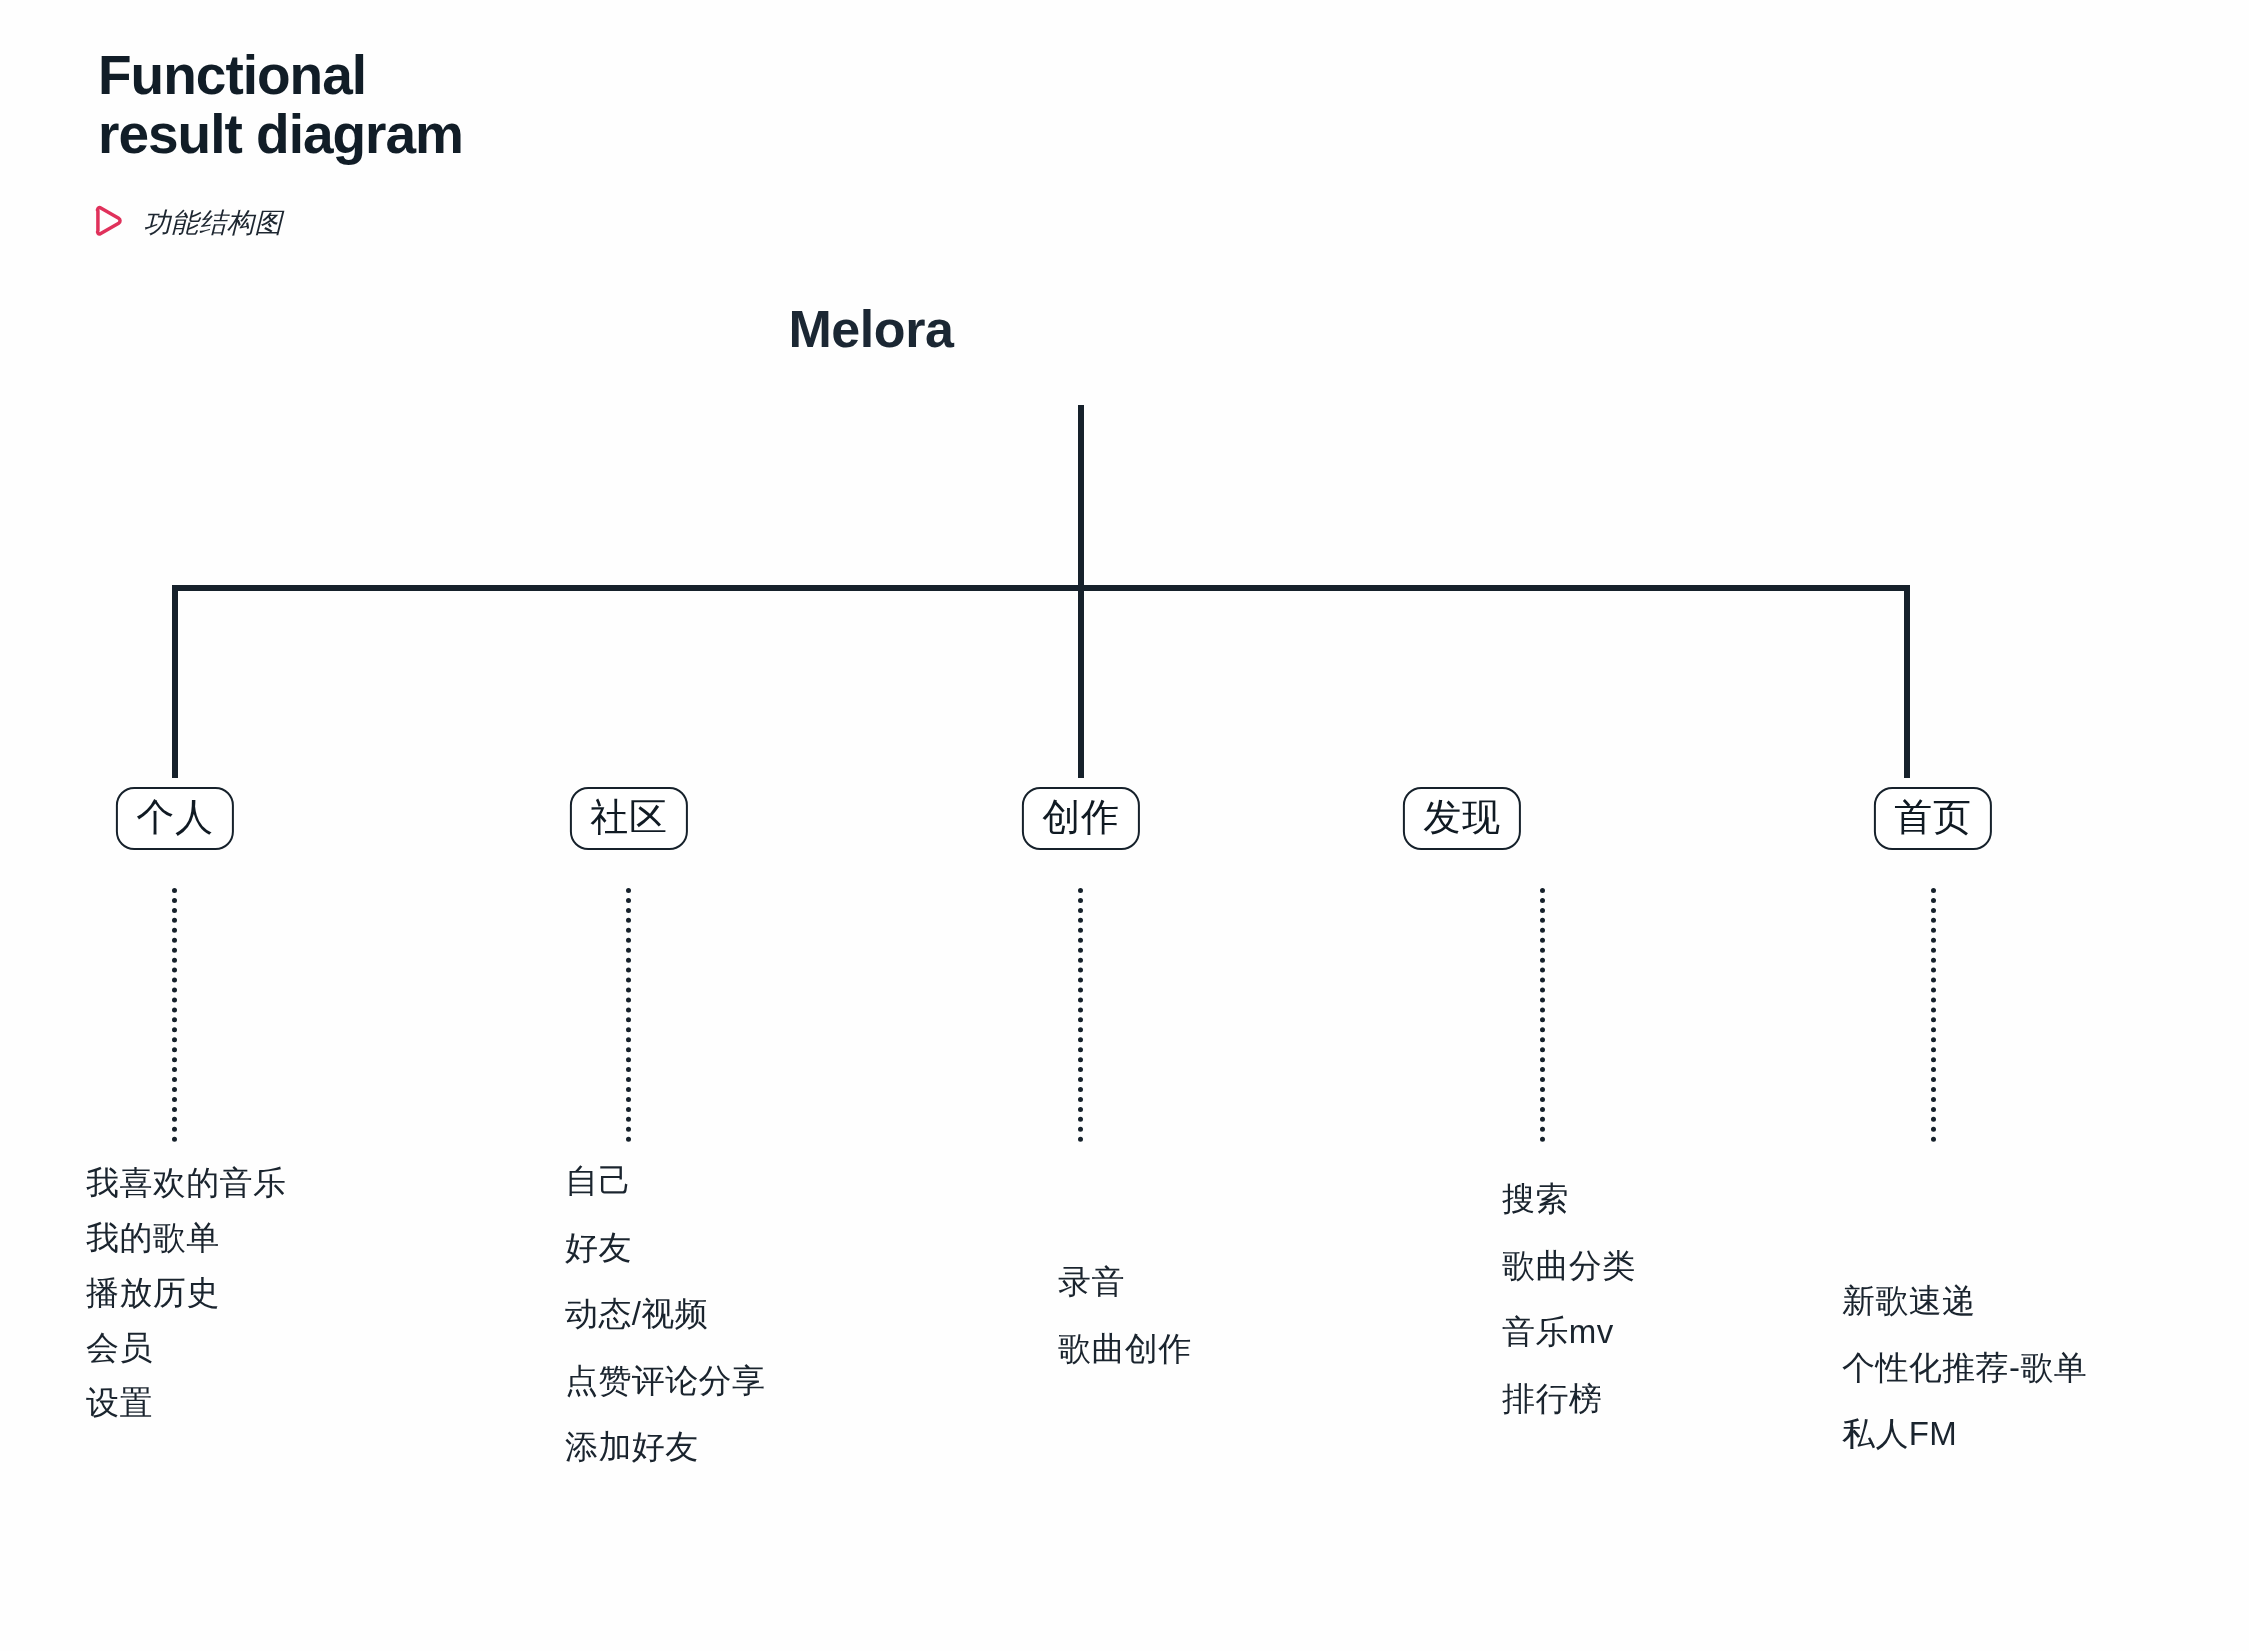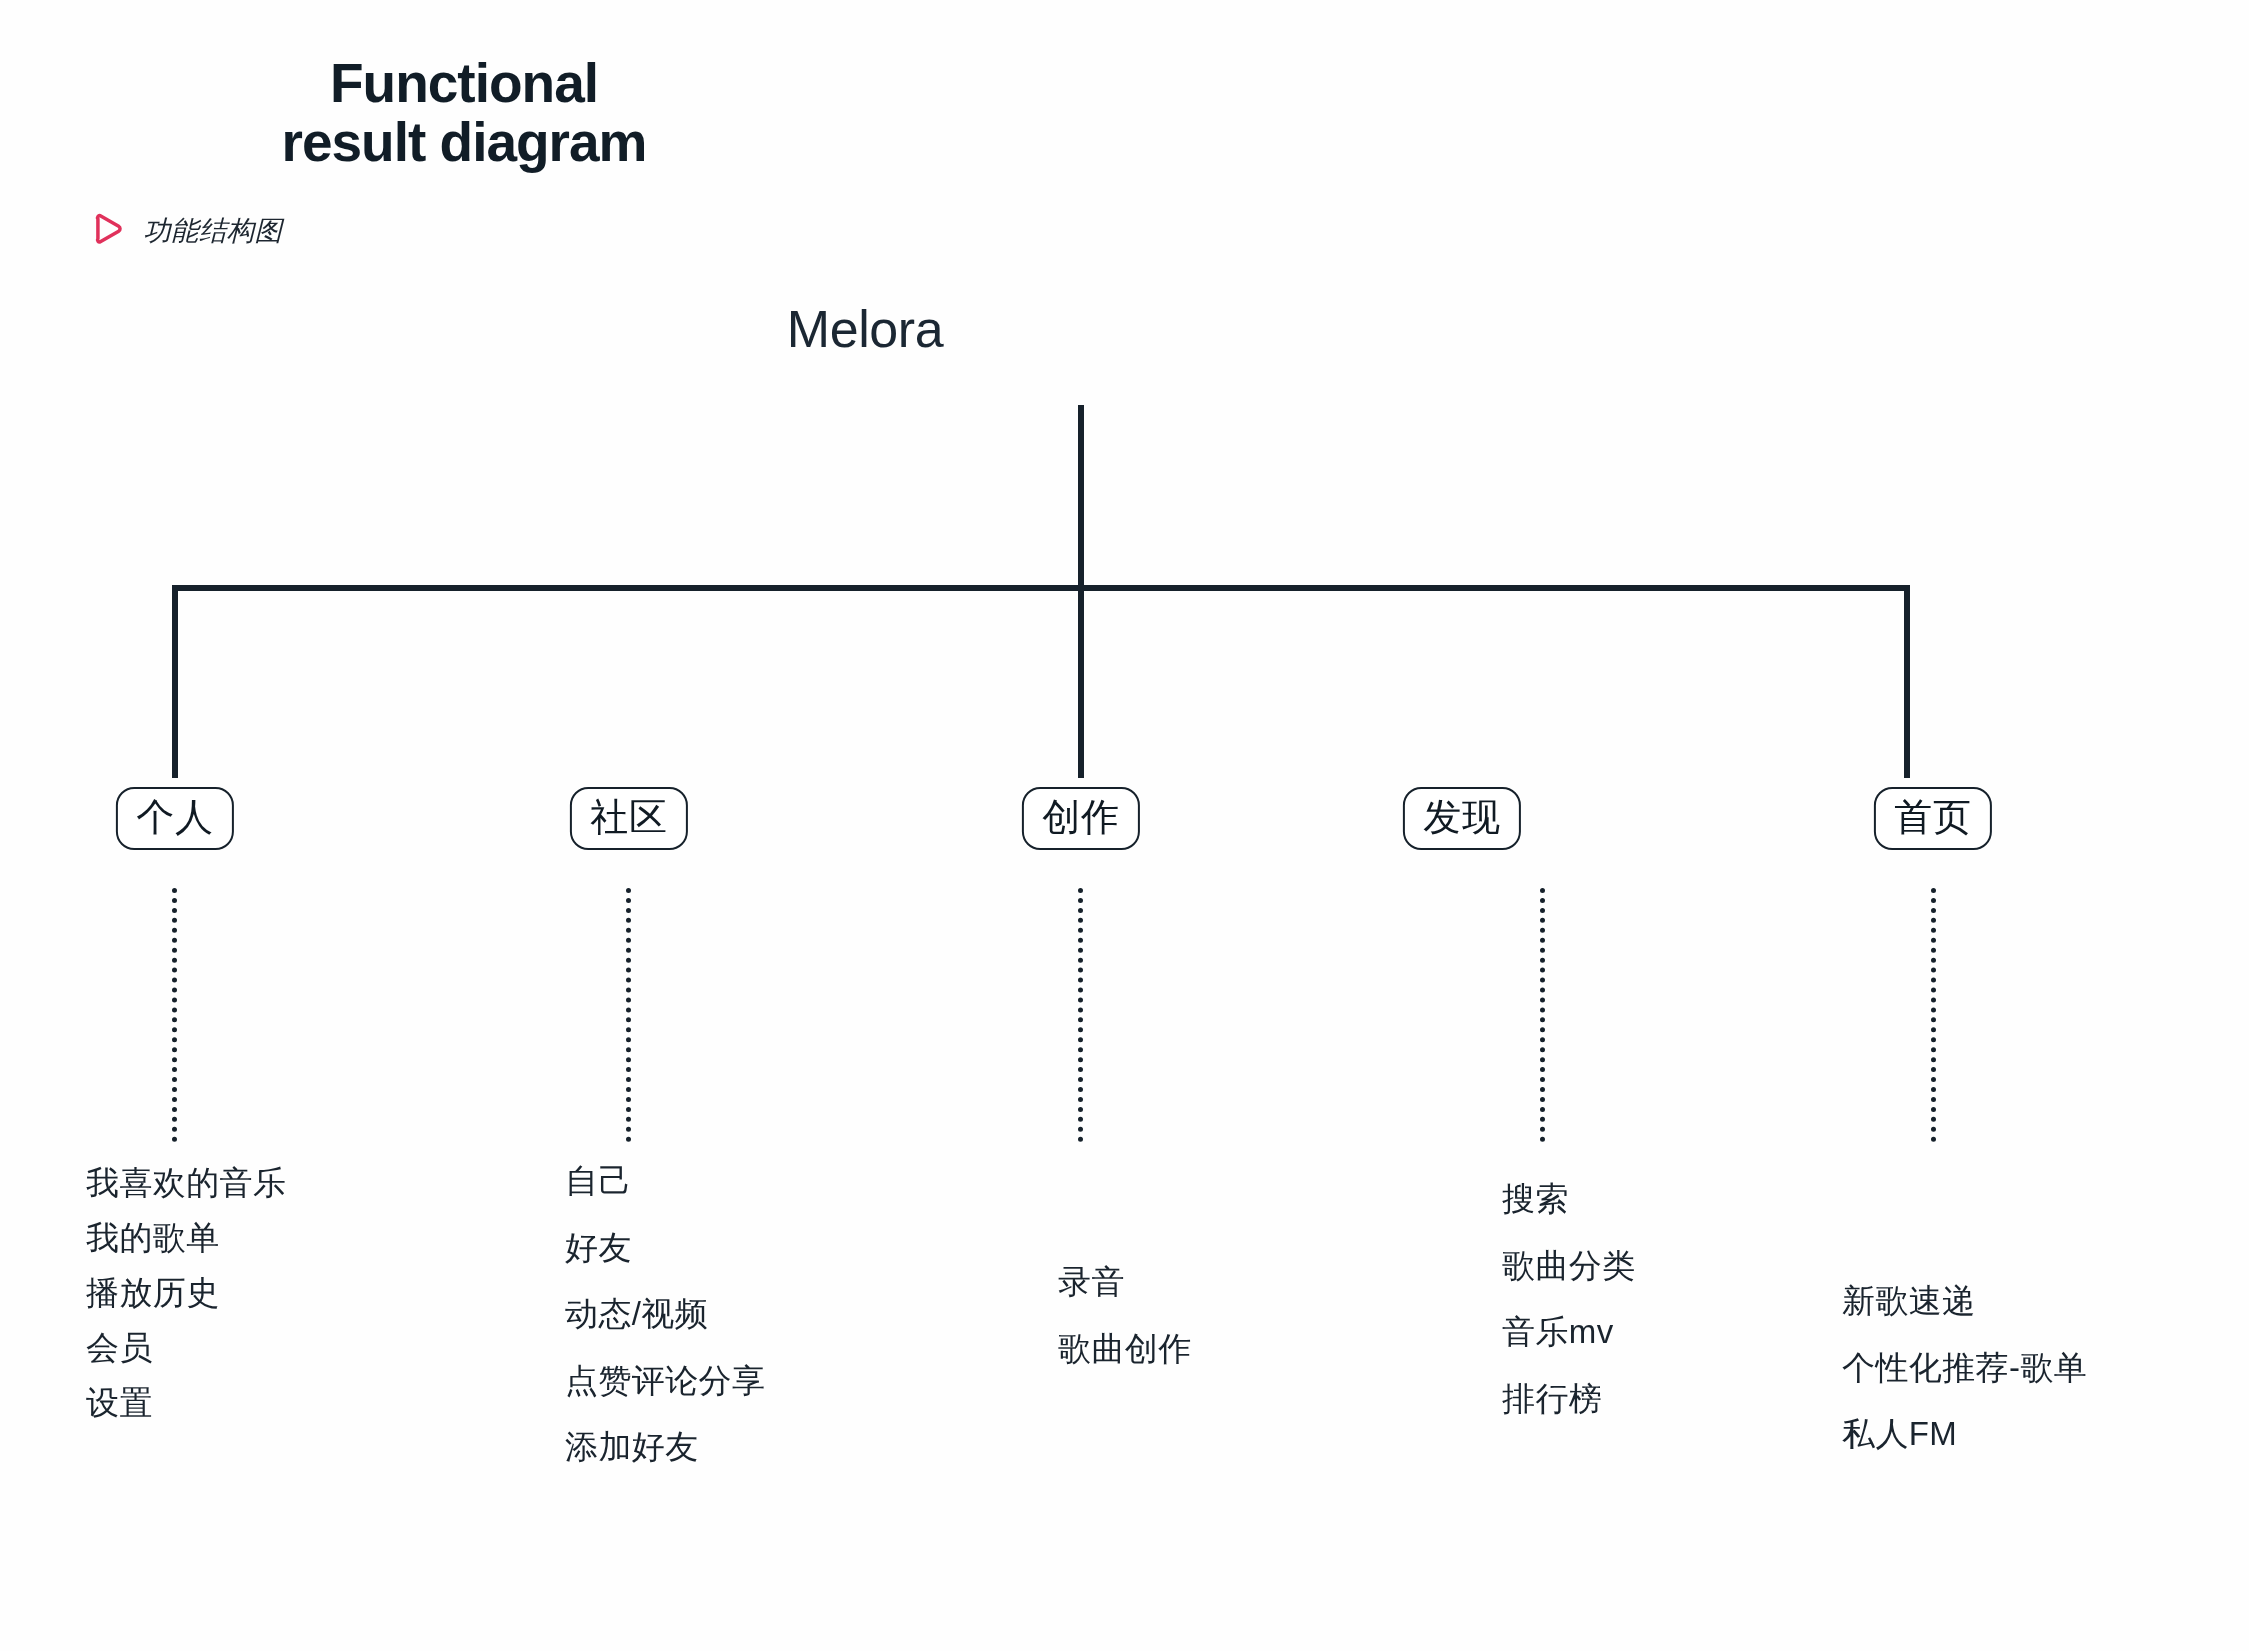--- a/index.html
+++ b/index.html
@@ -26,23 +26,22 @@
     left: 90px;
     top: 38px;
     width: 748px;
   }
   .title {
     font-size: 55px;
     line-height: 1.08;
     font-weight: 800;
     letter-spacing: -1px;
     color: #111d27;
-    margin: 16px;
+    margin: 8px;
     white-space: pre-line;
-    text-align: center;
   }
   .subtitle-row {
     display: flex;
     align-items: center;
     gap: 18.3px;
     margin-top: 40px;
     font-style: italic;
   }
   .play-icon {
     width: 35px;
@@ -53,26 +52,26 @@
   .subtitle-text {
     font-size: 27.4px;
     font-weight: 500;
     color: #1d2630;
     letter-spacing: 0.4px;
   }
 
   
   .root-label {
     position: absolute;
-    left: 12px;
+    left: 18px;
     top: 299px;
     width: 1794px;
     text-align: center;
     font-size: 52px;
-    font-weight: 400;
+    font-weight: 700;
     letter-spacing: -0.4px;
     color: #1b2733;
     pointer-events: none;
   }
   .root-label .rt { display: inline-block; transform: translateX(-44px); }
 
   
   .line {
     position: absolute;
     background: #16212b;

